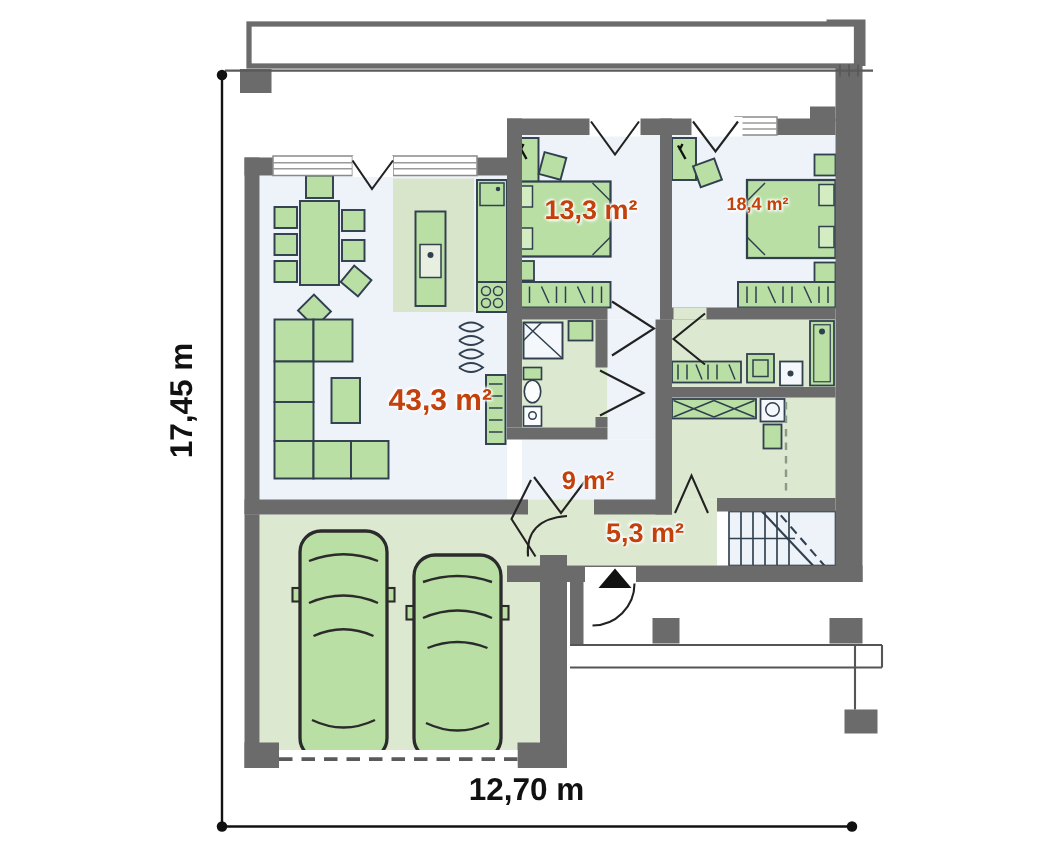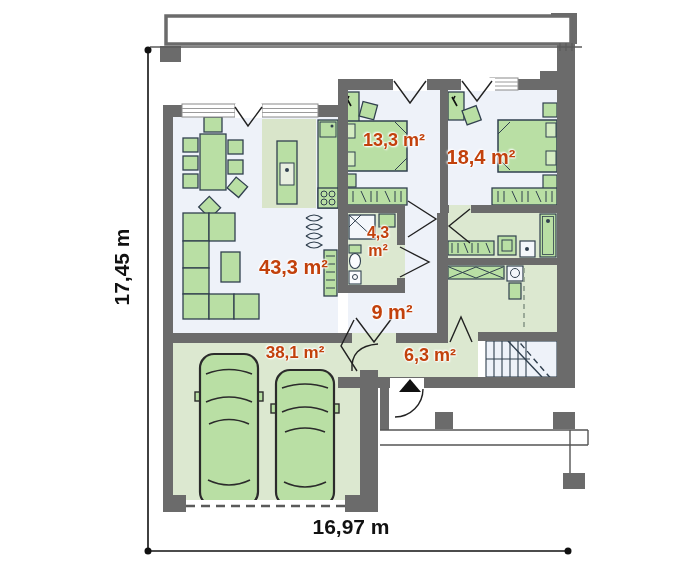--- a/index.html
+++ b/index.html
@@ -252,22 +252,20 @@
   <g stroke="#111" stroke-width="1.6" fill="#111">
     <path d="M148,50 V551" fill="none"></path>
     <path d="M148,551 H568" fill="none"></path>
     <circle cx="148" cy="50" r="3.5" stroke="none"></circle>
     <circle cx="148" cy="551" r="3.5" stroke="none"></circle>
     <circle cx="568" cy="551" r="3.5" stroke="none"></circle>
   </g>
 </svg>
 
   <div class="lbl" style="left:238px;top:256px;width:90px;font-size:20px;white-space:nowrap;text-align:right;">43,3 m²</div>
-  <div class="lbl" style="left:250px;top:343px;width:90px;font-size:17px;white-space:nowrap;">38,1 m²</div>
   <div class="lbl" style="left:348px;top:130px;width:92px;font-size:18px;white-space:nowrap;">13,3 m²</div>
-  <div class="lbl" style="left:428px;top:130px;width:106px;font-size:20px;white-space:nowrap;margin-top:16px;">18,4 m²</div>
-  <div class="lbl" style="left:356px;top:224px;width:44px;font-size:16px;">4,3 m²</div>
-  <div class="lbl" style="left:352px;top:301px;width:80px;font-size:20px;white-space:nowrap;">9 m²</div>
-  <div class="lbl" style="left:385px;top:345px;width:90px;font-size:18px;white-space:nowrap;">6,3 m²</div>
-
-  <div class="dim" style="left:281px;top:515px;width:140px;font-size:21px;">16,97 m</div>
+  <div class="lbl" style="left:452px;top:130px;width:106px;font-size:12px;white-space:nowrap;">18,4 m²</div>
+  <div class="lbl" style="left:352px;top:311px;width:80px;font-size:17px;white-space:nowrap;">9 m²</div>
+  <div class="lbl" style="left:385px;top:345px;width:90px;font-size:18px;white-space:nowrap;">5,3 m²</div>
+
+  <div class="dim" style="left:281px;top:515px;width:140px;font-size:21px;">12,70 m</div>
   <div class="dim" style="left:62px;top:255px;width:120px;font-size:21px;transform:rotate(-90deg);">17,45 m</div>
 </div>
 
 </body></html>

